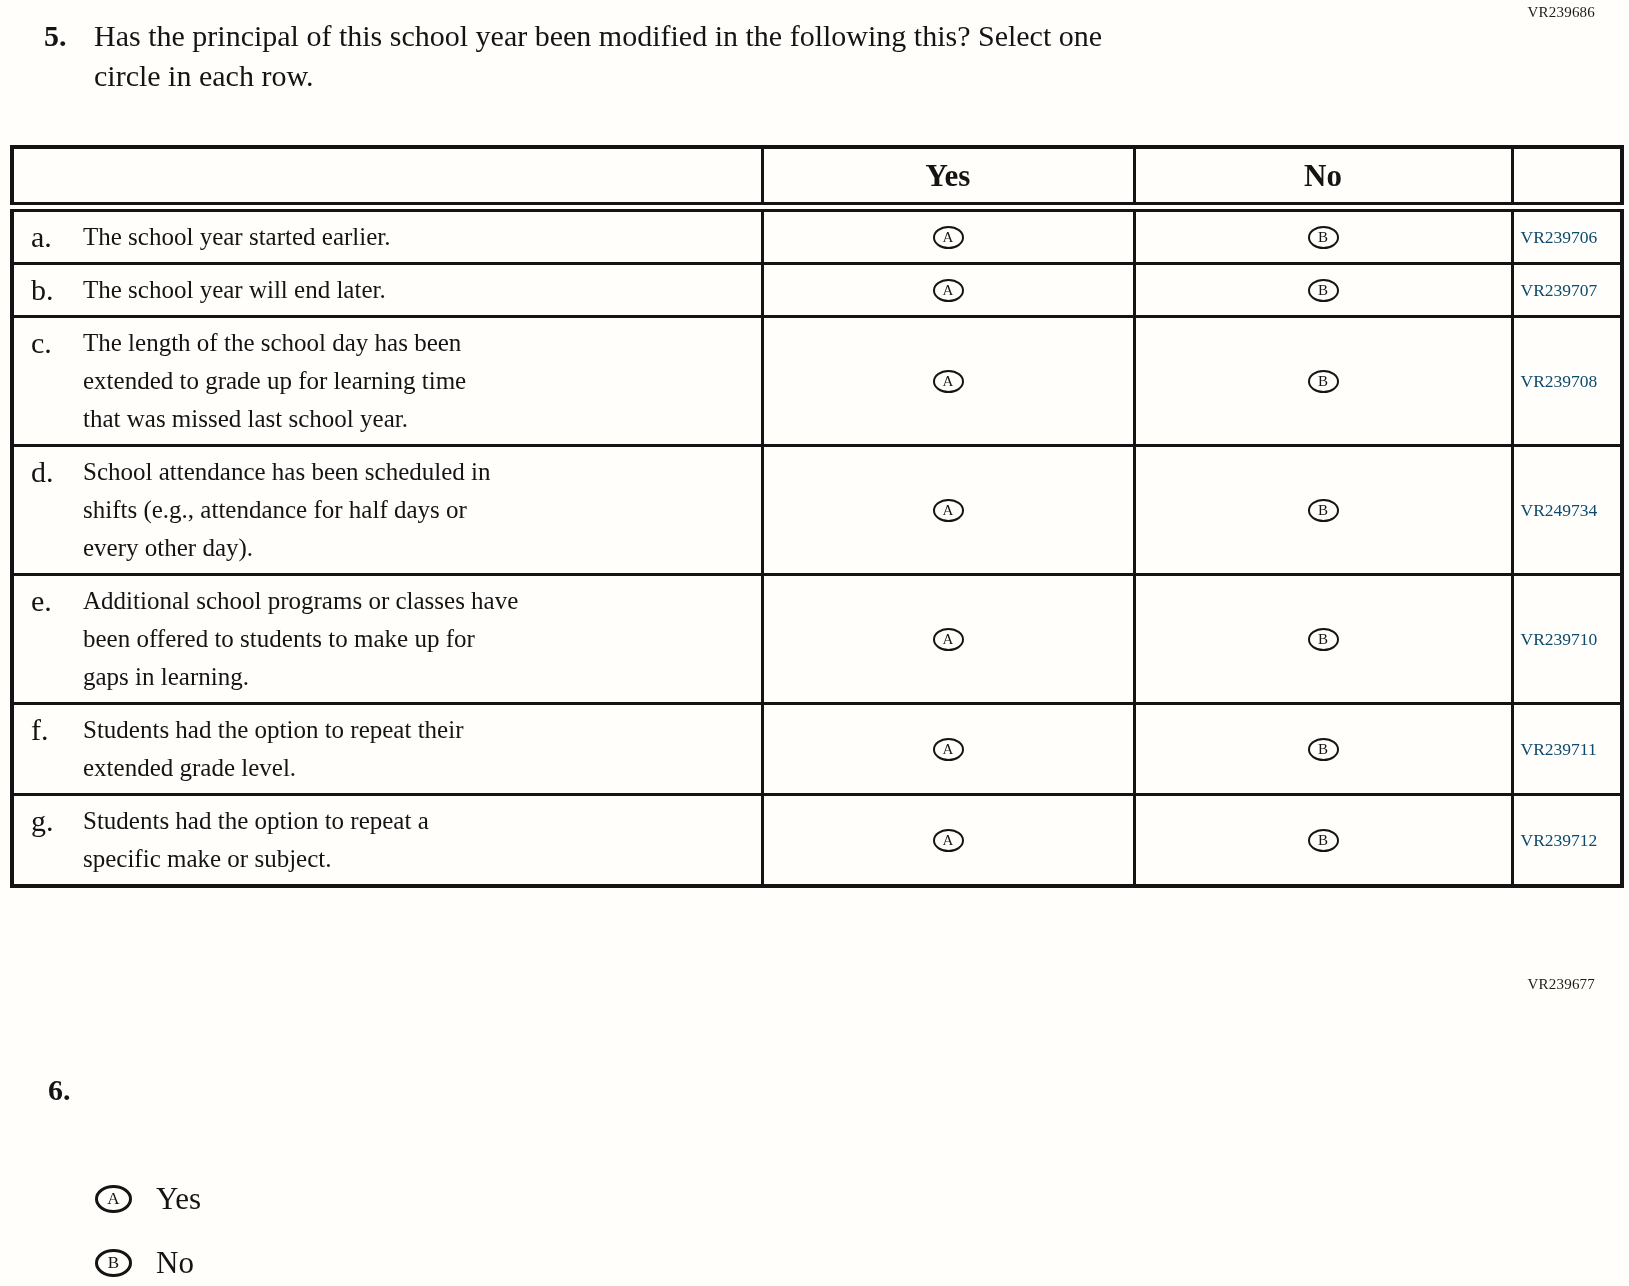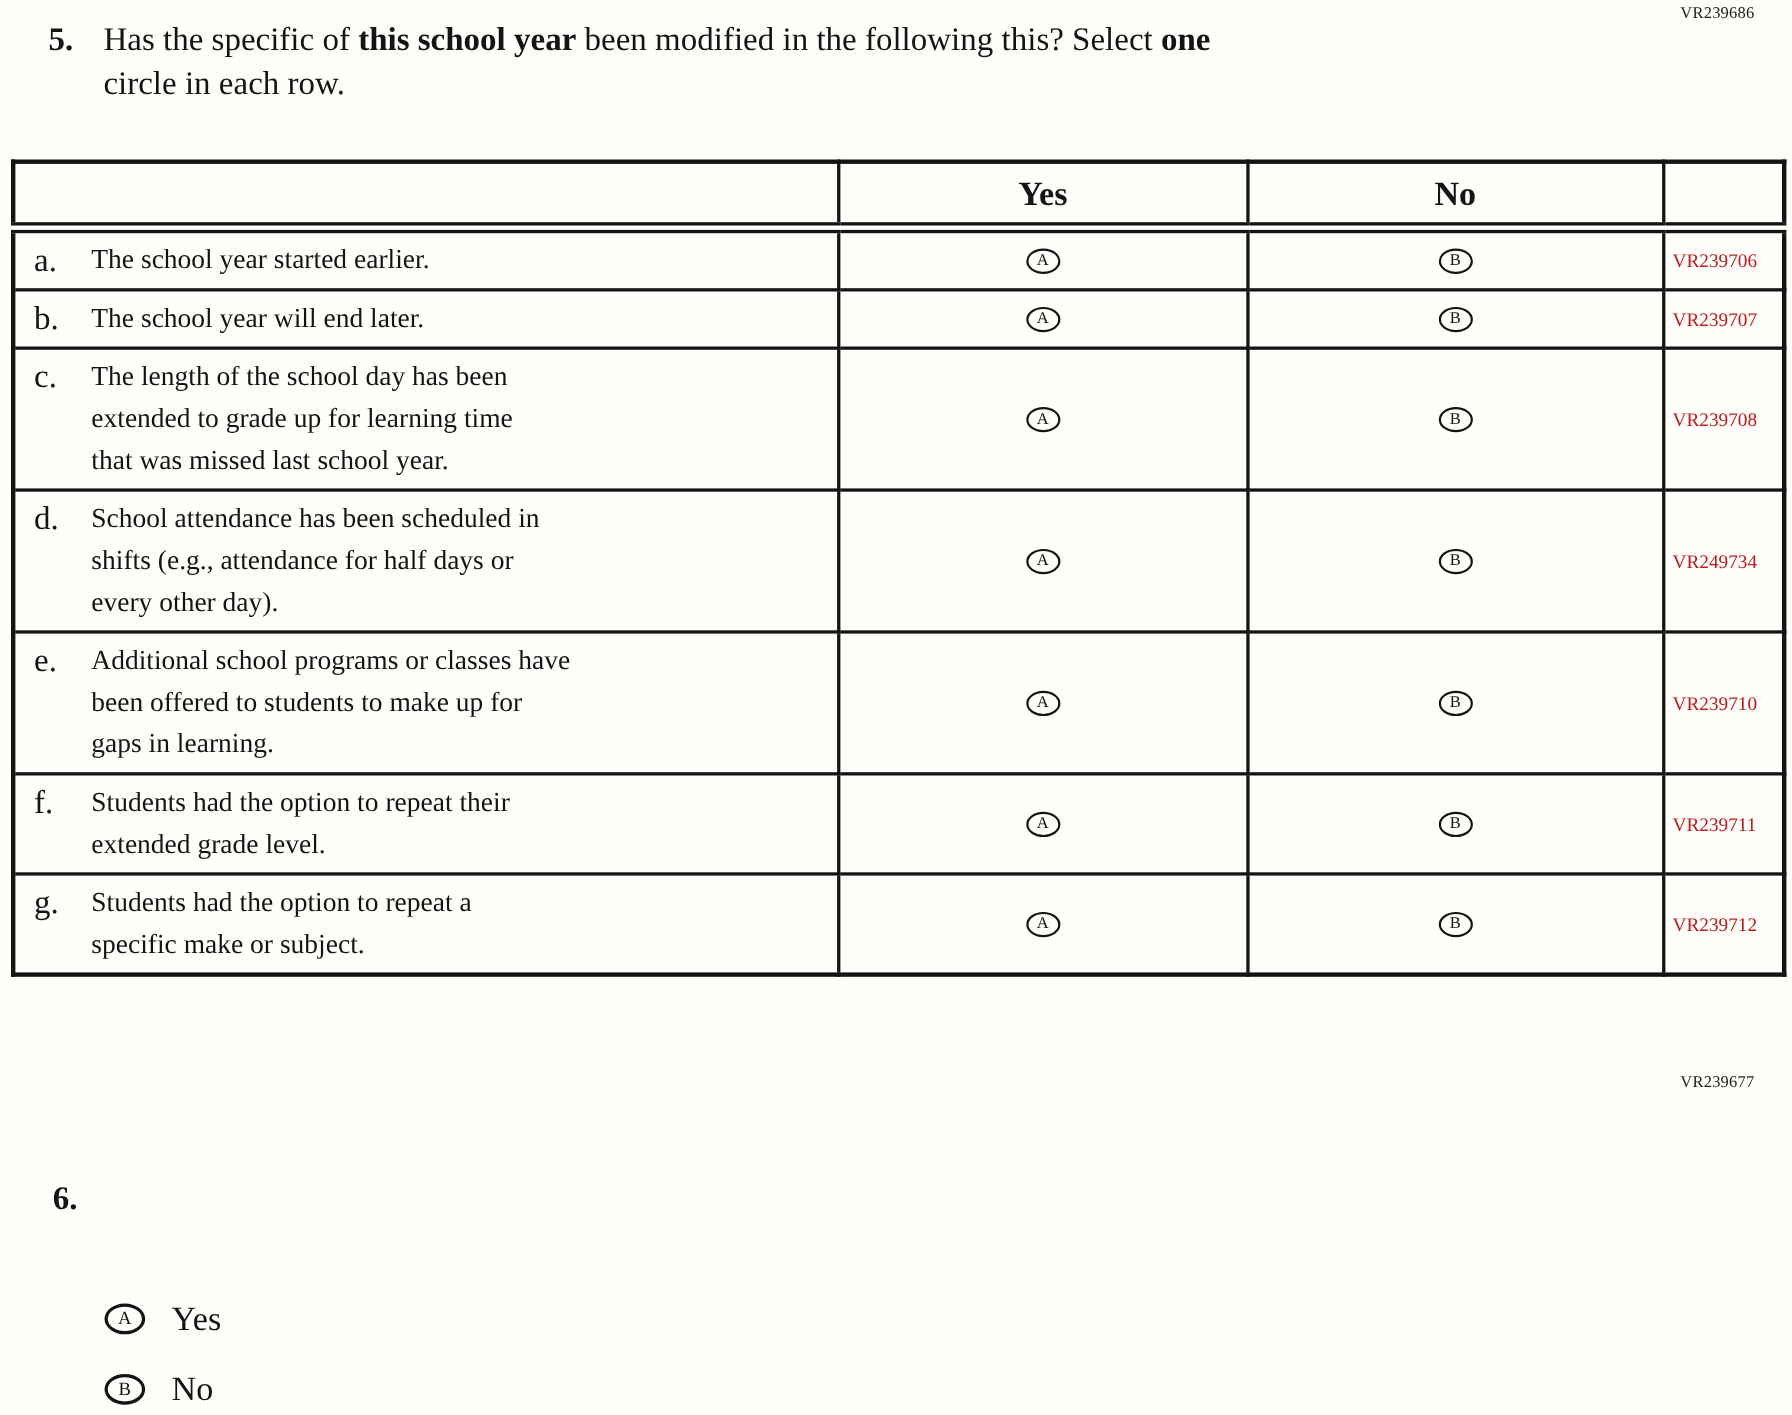--- a/index.html
+++ b/index.html
@@ -15,21 +15,21 @@
   #q5-code { top:4px; right:34px; }
   #q6-code { top:976px; right:34px; }
 
   
   .question { position:absolute; display:flex; font-size:30px; line-height:40px; }
   #q5-block { top:16px; left:44px; width:1450px; }
   #q6-block { top:1070px; left:48px; width:1260px; }
   .q-number { font-weight:bold; width:38px; flex:none; }
   .q-gap { width:12px; flex:none; }
   .q-text { white-space:pre-line; }
-  .q-text b { font-weight:bold;margin-top:36px; }
+  .q-text b { font-weight:normal;margin-top:36px; }
 
   
   #q5-table {
     position:absolute; top:145px; left:10px; width:1610px;
     border-collapse:collapse; table-layout:fixed;
     border:4px solid #141414;
   }
   #q5-table col.c-stmt { width:750px; }
   #q5-table col.c-yes  { width:372px; }
   #q5-table col.c-no   { width:378px; }
@@ -51,40 +51,40 @@
   .stmt-flex { display:flex; align-items:flex-start; }
   .row-letter { width:52px; flex:none; font-size:30px; line-height:38px; }
   .row-text { flex:1; font-size:25px; line-height:38px; white-space:pre-line; }
   td.opt { text-align:center; }
   .bubble {
     display:inline-flex; align-items:center; justify-content:center;
     width:31px; height:23px; border:2.5px solid #141414; border-radius:50%;
     font-size:15px; line-height:1; font-family:"Liberation Serif", serif;
     background:transparent; cursor:pointer;
   }
-  td.code-cell { font-size:17.5px; padding-left:7px; color:#b91c1c; }
+  td.code-cell { font-size:17.5px; padding-left:7px; color:#0c4a6e; }
 
   
   .option-row {
     position:absolute; left:95px; display:flex; align-items:center;
   }
   #q6-option-a { top:1183px; }
   #q6-option-b { top:1247px; }
   .option-row .bubble { width:37px; height:28px; border-width:3px; font-size:17px; }
   .option-label { font-size:31px; margin-left:24px; line-height:1; }
 </style>
 </head>
 <body>
 
 <div class="vr-code" id="q5-code">VR239686</div>
 
 <div class="question" id="q5-block">
   <span class="q-number">5.</span>
   <span class="q-gap"></span>
-  <span class="q-text"><span>Has the specific of </span><b>this school year</b><span> been modified in the following this? Select </span><b>one</b><span>
+  <span class="q-text"><span>Has the principal of </span><b>this school year</b><span> been modified in the following this? Select </span><b>one</b><span>
 circle in each row.</span></span>
 </div>
 
 <table id="q5-table">
   <colgroup>
       <col class="c-stmt">
       <col class="c-yes">
       <col class="c-no">
       <col class="c-code">
     </colgroup>

